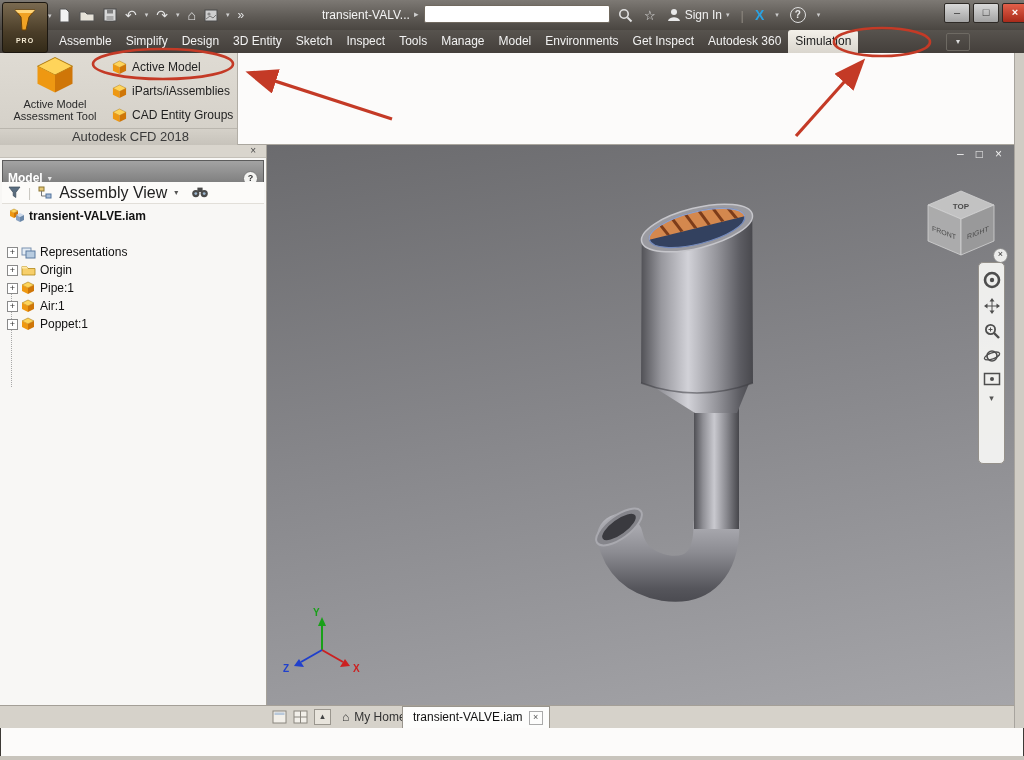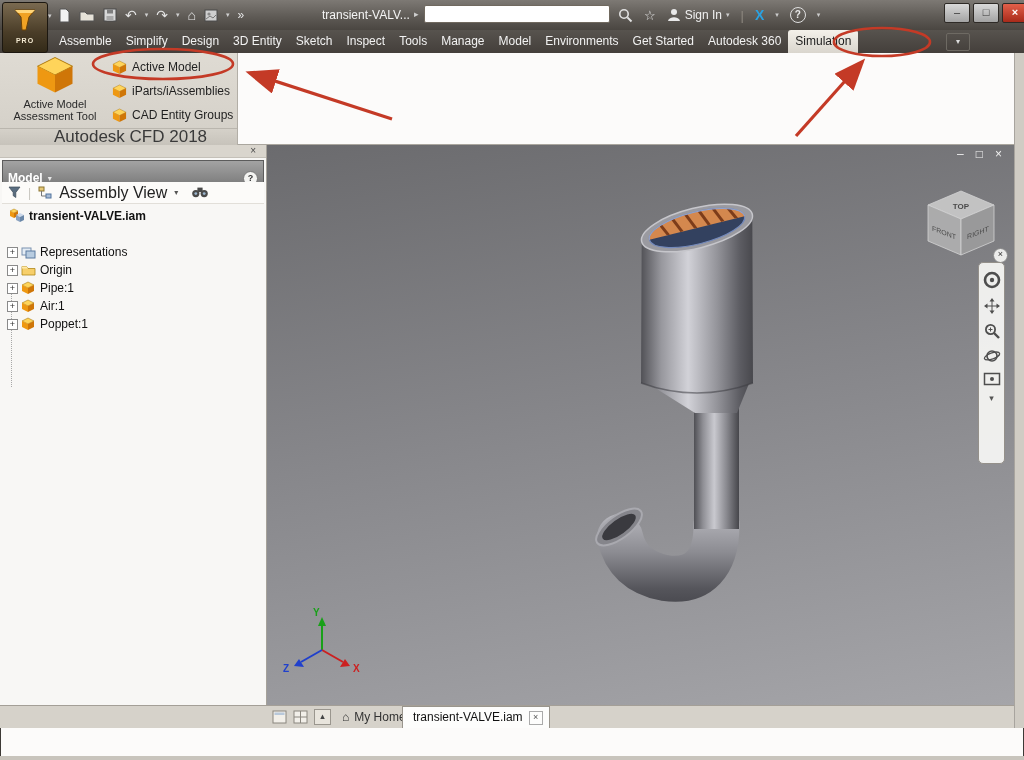--- a/index.html
+++ b/index.html
@@ -42,21 +42,21 @@
   
   #ribbonarea{position:absolute;left:0;top:53px;width:1014px;height:92px;background:#fcfbfa;
               border-bottom:1px solid #aaa69e;box-sizing:border-box;}
   #cfdpanel{position:absolute;left:0;top:0;width:238px;height:92px;
             background:linear-gradient(#dfdbd3,#d3cfc7);border-right:1px solid #b2aea6;box-sizing:border-box;}
   #bigbtn{position:absolute;left:4px;top:2px;width:102px;height:71px;cursor:pointer;text-align:center;}
   #bigbtn .l{font-size:11px;line-height:12px;color:#2a2a2a;}
   .pitem{position:absolute;left:112px;height:22px;display:flex;gap:5px;align-items:center;cursor:pointer;
          font-size:12px;color:#1f1f1f;white-space:nowrap;}
   #pfooter{position:absolute;left:0;bottom:0;width:100%;height:17px;line-height:16px;text-align:center;
-           font-size:17px;color:#3a3a3a;background:linear-gradient(#d5d1c9,#c7c3bb);
+           font-size:13px;color:#3a3a3a;background:linear-gradient(#d5d1c9,#c7c3bb);
            border-top:1px solid #bab6ae;box-sizing:border-box;cursor:pointer;padding-left:24px;}
   
   #browser{position:absolute;left:0;top:145px;width:267px;height:560px;background:#f8f7f5;
            border-right:1px solid #a6a29a;box-sizing:border-box;}
   #bstrip{position:absolute;left:0;top:0;width:100%;height:13px;background:#d9d5cd;
           border-bottom:1px solid #c4c0b8;box-sizing:border-box;}
   #bstrip .x{position:absolute;right:10px;top:0;font-size:10px;line-height:12px;color:#4a4a4a;cursor:pointer;}
   #bheader{position:absolute;left:2px;top:15px;width:262px;height:36px;
            background:linear-gradient(#a3a3a3,#6b6b6b);border:1px solid #5c5c5c;box-sizing:border-box;
            display:flex;align-items:center;padding:0 5px;}
@@ -194,21 +194,21 @@
     <div class="rtab">Assemble</div>
     <div class="rtab">Simplify</div>
     <div class="rtab">Design</div>
     <div class="rtab">3D Entity</div>
     <div class="rtab">Sketch</div>
     <div class="rtab">Inspect</div>
     <div class="rtab">Tools</div>
     <div class="rtab">Manage</div>
     <div class="rtab">Model</div>
     <div class="rtab">Environments</div>
-    <div class="rtab">Get Started</div>
+    <div class="rtab">Get Inspect</div>
     <div class="rtab">Autodesk 360</div>
     <div class="rtab active">Simulation</div>
   </div>
   <div id="ribtoggle">▾</div>
 
   <div id="ribbonarea">
     <div id="cfdpanel">
       <div id="bigbtn">
         <svg width="40" height="40" viewBox="0 0 16 16">
           <polygon points="8,1 15,4.5 8,8 1,4.5" fill="#ffd45a" stroke="#b07c10" stroke-width="0.4"></polygon>

